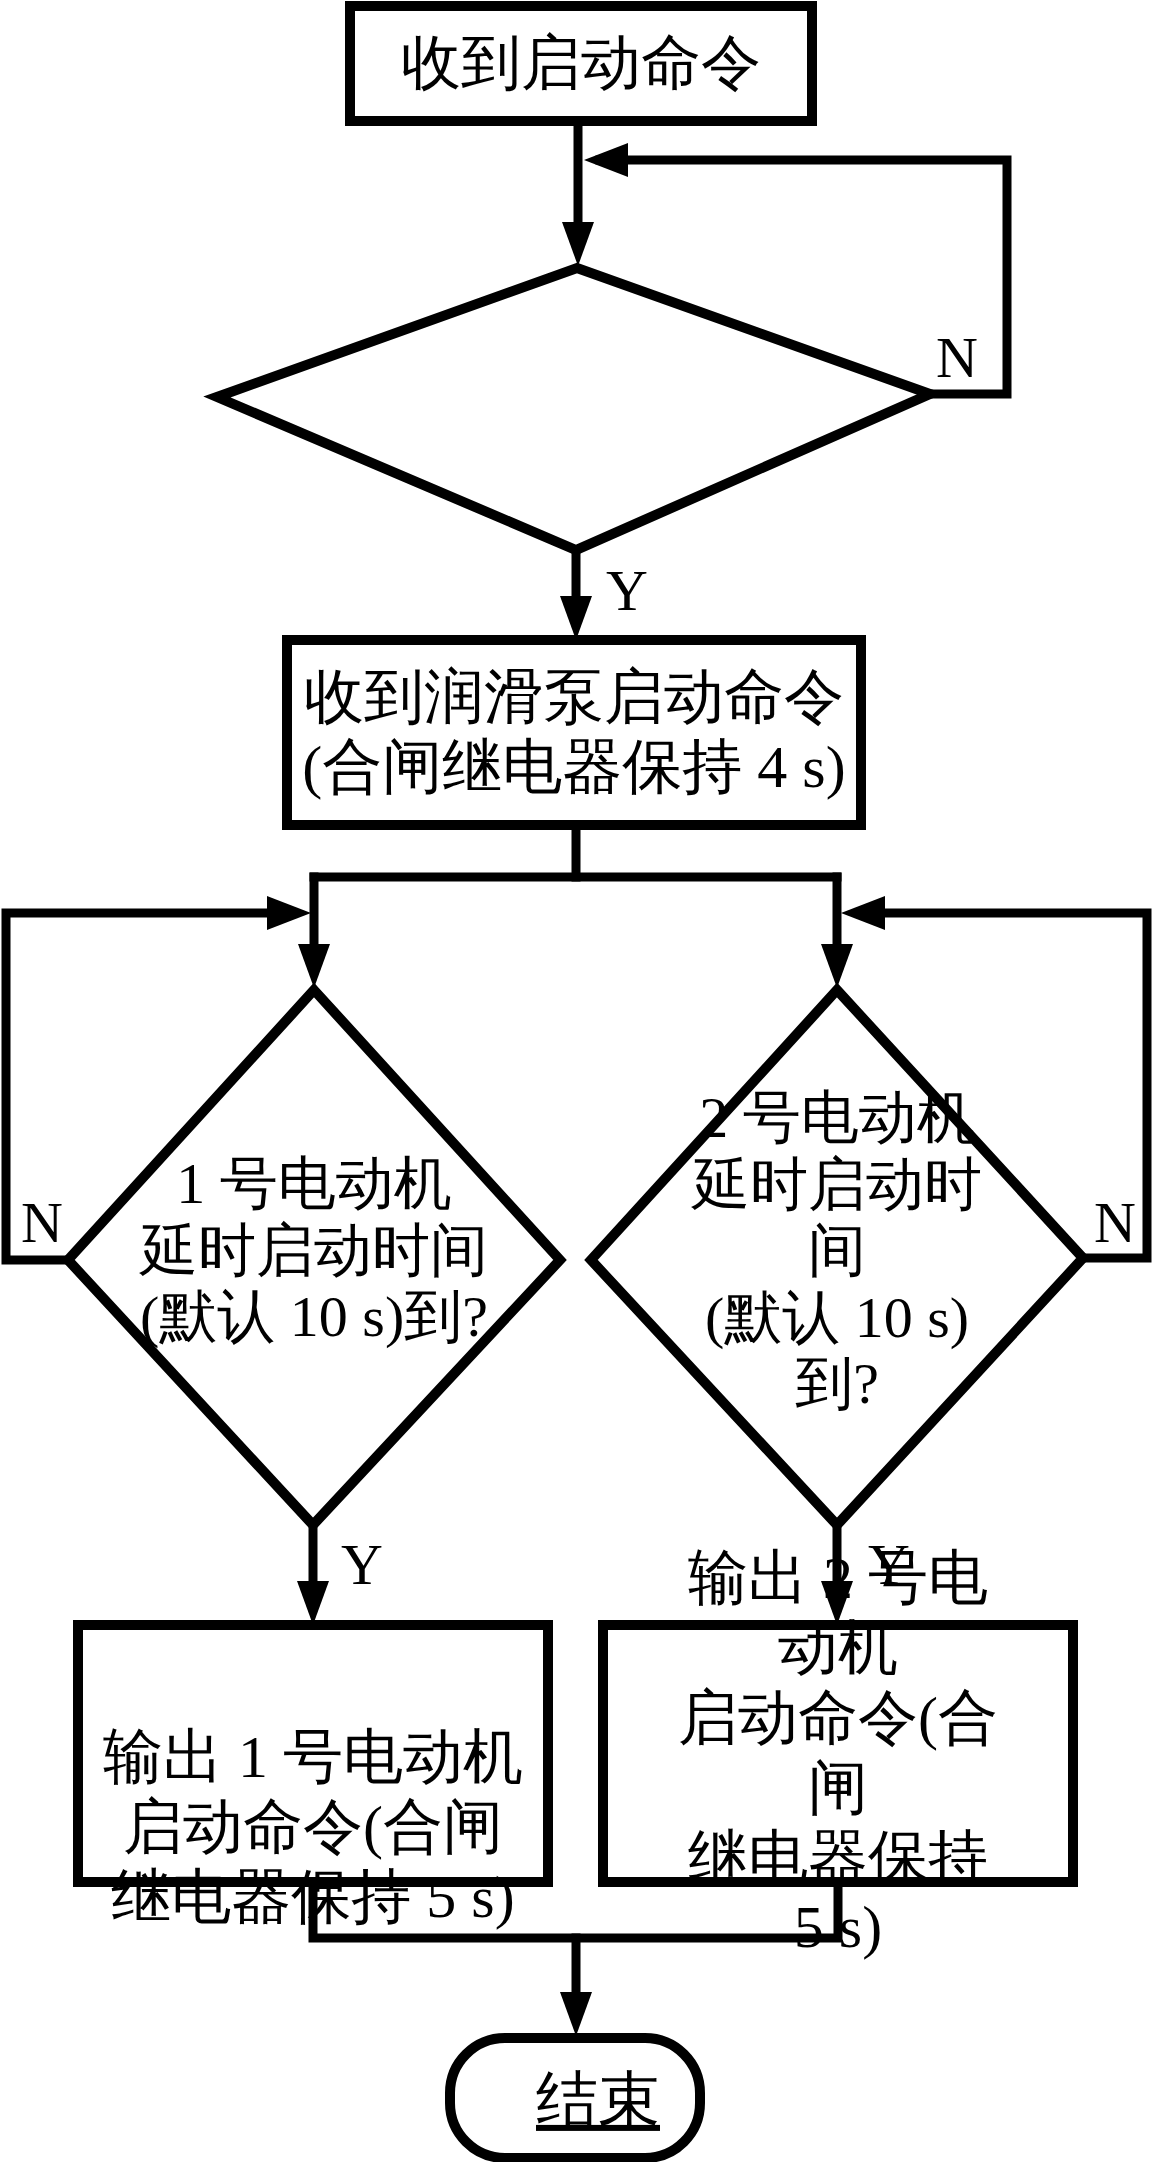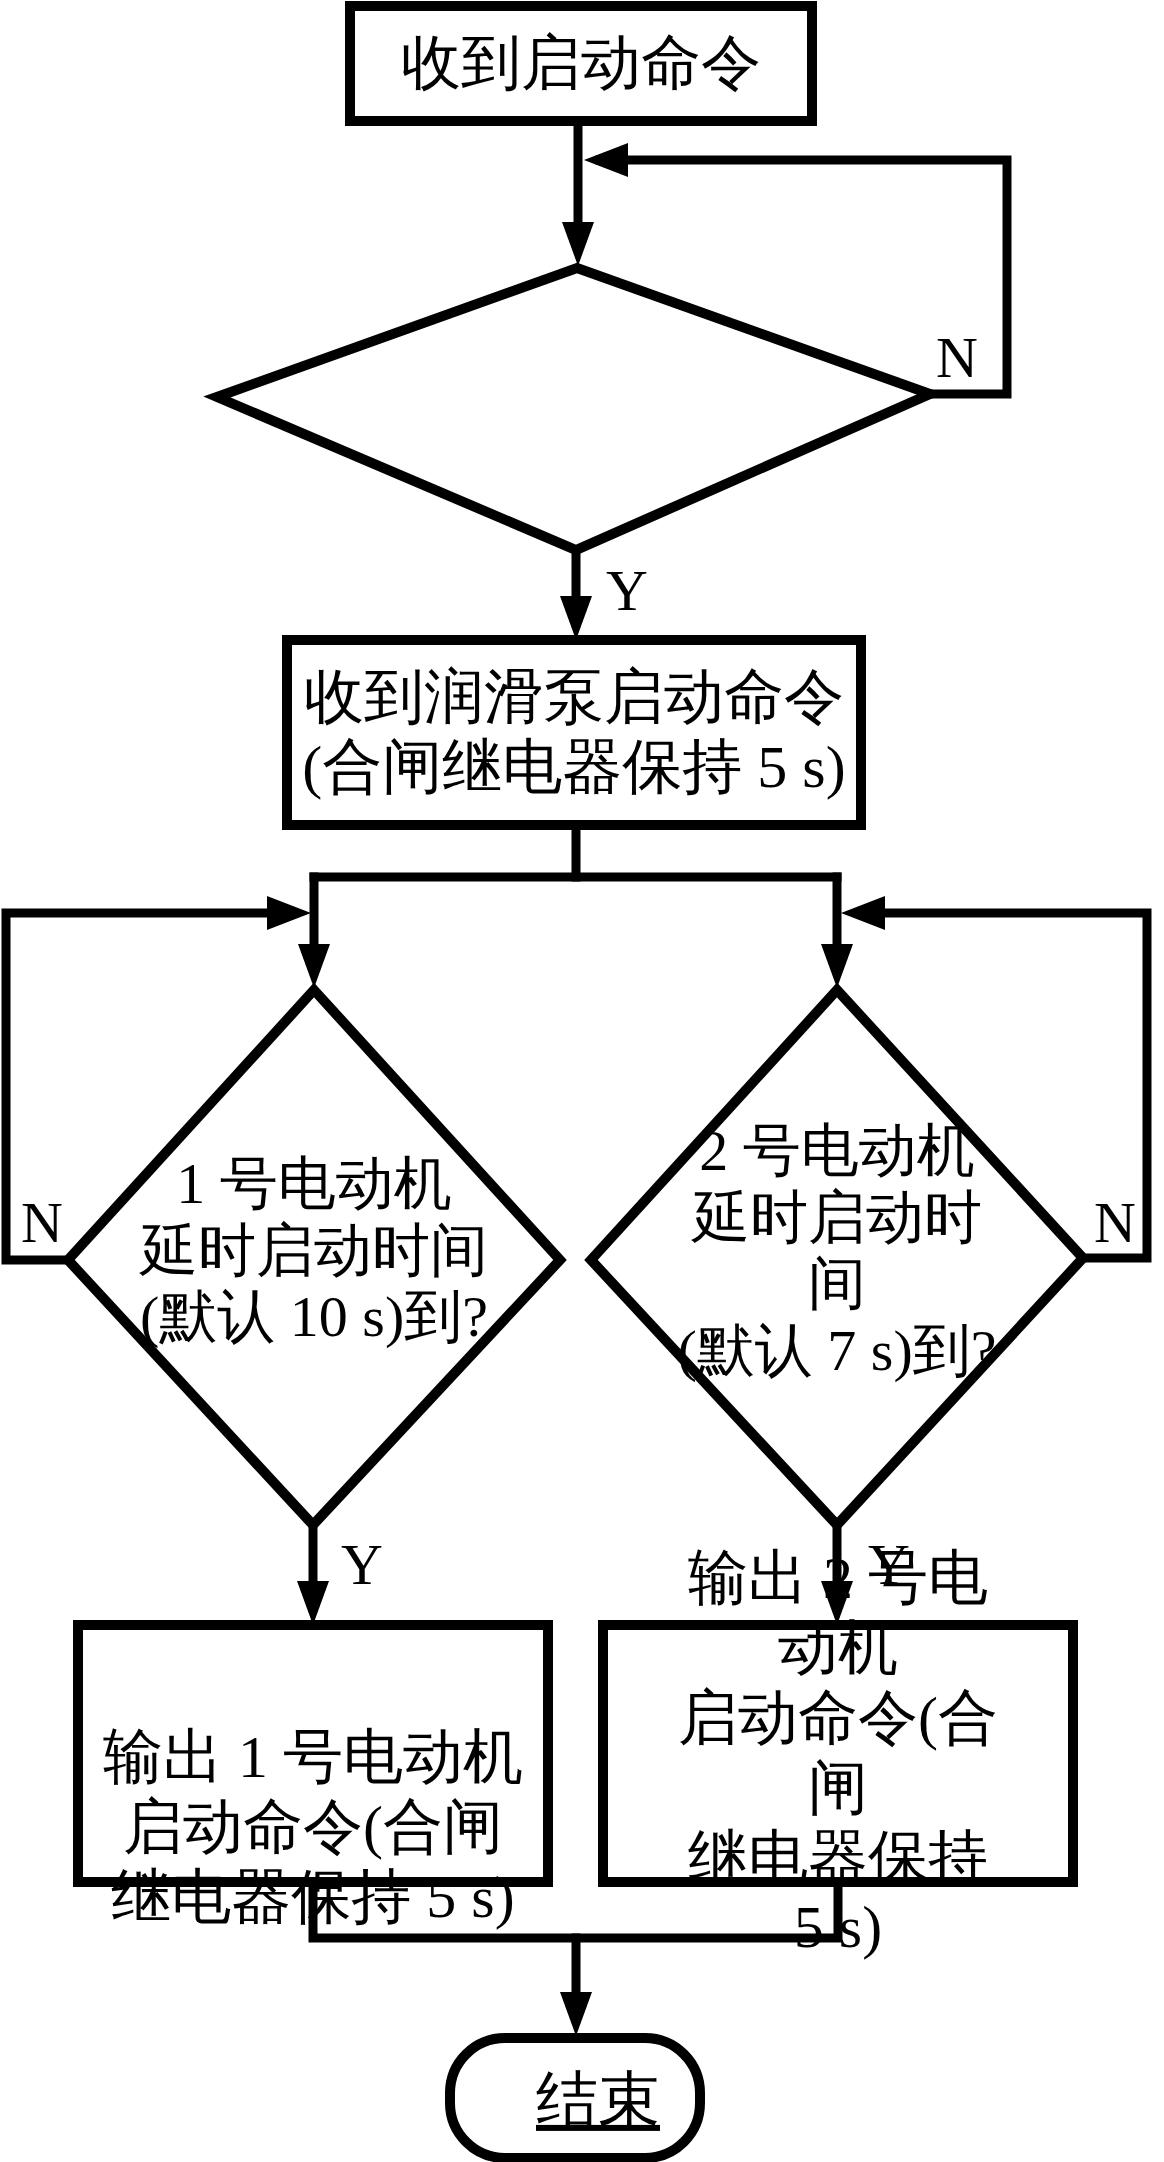--- a/index.html
+++ b/index.html
@@ -87,29 +87,29 @@
       <rect x="78" y="1625" width="470" height="257" stroke-width="10"></rect>
       <rect x="603" y="1625" width="470" height="257" stroke-width="10"></rect>
       <rect x="450" y="2038" width="250" height="120" rx="55" ry="55" stroke-width="10"></rect>
     </g>
   </svg>
 
   <div class="node-label fs60" style="left:581px;top:64px;">收到启动命令</div>
 
 
   <div class="node-label fs60" style="left:574px;top:733px;">收到润滑泵启动命令
-(合闸继电器保持 5 s)</div>
+(合闸继电器保持 4 s)</div>
 
   <div class="node-label fs58" style="left:314px;top:1251px;">1 号电动机
 延时启动时间
 (默认 10 s)到?</div>
 
   <div class="node-label fs58" style="left:837px;top:1251px;">2 号电动机
 延时启动时间
-(默认 7 s)到?</div>
+(默认 10 s)到?</div>
 
   <div class="node-label fs60" style="left:313px;top:1828px;">输出 1 号电动机
 启动命令(合闸
 继电器保持 5 s)</div>
 
   <div class="node-label fs60" style="left:838px;top:1754px;">输出 2 号电动机
 启动命令(合闸
 继电器保持 5 s)</div>
 
   <div class="node-label fs62" style="left:598px;top:2100px;text-decoration:underline;">结束</div>

